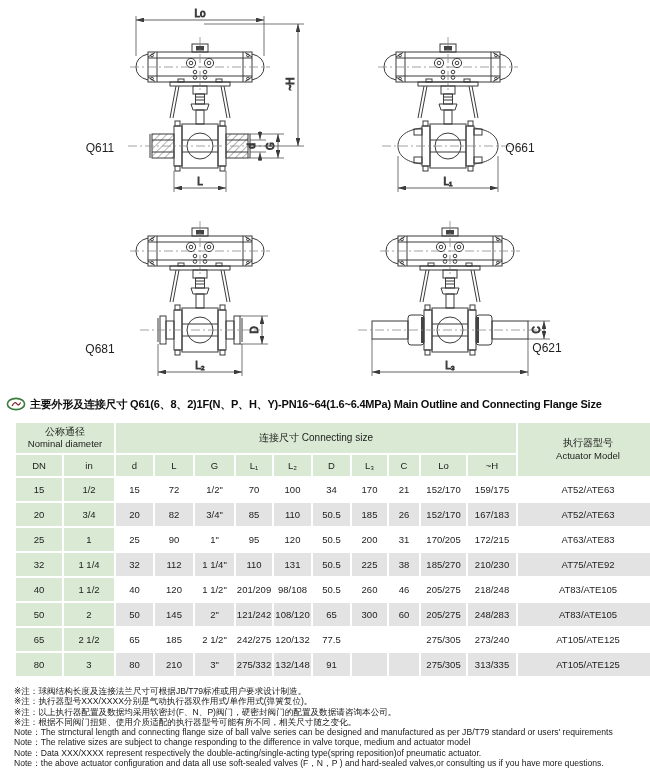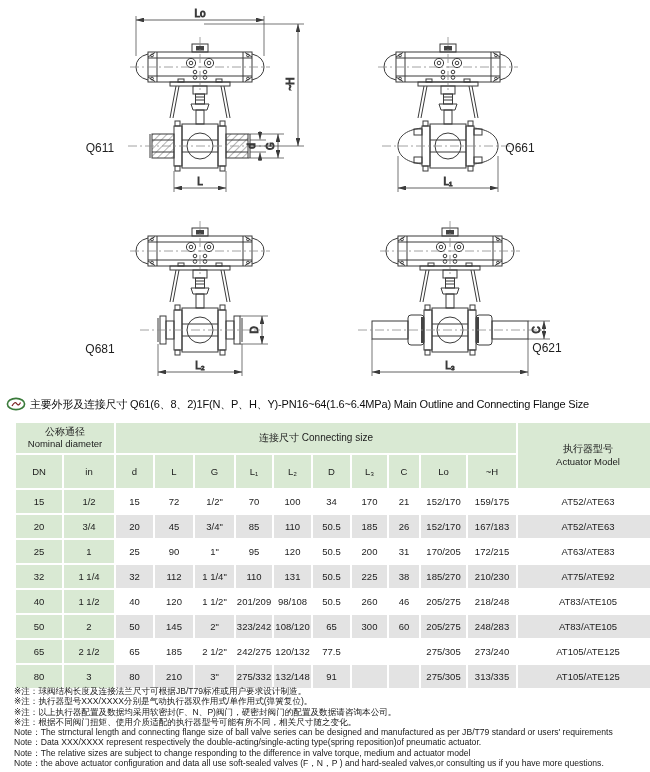--- a/index.html
+++ b/index.html
@@ -11,32 +11,32 @@
   .ln{stroke:#3b3b3b;fill:none;stroke-width:1;}
   .cl{stroke:#8a8a8a;stroke-width:0.8;stroke-dasharray:9 3 2 3;fill:none;}
   .dim{stroke:#3b3b3b;stroke-width:0.8;fill:none;}
   .ext{stroke:#3b3b3b;stroke-width:0.7;fill:none;}
   .dimtxt{font:10px "Liberation Sans",sans-serif;fill:#1e1e1e;}
   .modeltxt{font:12px "Liberation Sans",sans-serif;fill:#1e1e1e;}
   #title-bar{
     position:absolute;left:6px;top:395px;width:642px;height:18px;
     display:flex;align-items:center;gap:4px;
   }
-  #title-bar .ttl{font-size:11px;font-weight:normal;color:#0d0d0d;white-space:nowrap;letter-spacing:-0.2px;}
+  #title-bar .ttl{font-size:11px;font-weight:bold;color:#0d0d0d;white-space:nowrap;letter-spacing:-0.2px;}
   table.spec{
     position:absolute;left:14px;top:421px;width:618px;
     border-collapse:separate;border-spacing:2px;table-layout:fixed;
   }
   table.spec th,table.spec td{
     text-align:center;vertical-align:middle;padding:0;
     font-size:9.5px;color:#1c1c1c;overflow:hidden;
   }
   table.spec th{background:#d9e9d3;font-weight:normal;line-height:1.25;}
   table.spec tr.h1 th{height:30px;}
-  table.spec tr.h2 th{height:33px;}
+  table.spec tr.h2 th{height:21px;}
   table.spec tbody td{height:23px;}
   td.gcell{background:#d9e9d3;}
   tbody tr:nth-child(odd) td.dcell{background:#ffffff;}
   tbody tr:nth-child(even) td.dcell{background:#e3e3e3;}
   .cnh{font-size:10px;}
   #notes{
     position:absolute;left:14px;top:686px;width:628px;
     font-size:8.6px;line-height:10.3px;color:#191919;
   }
   #notes div{white-space:nowrap;}
@@ -293,21 +293,21 @@
       <td class="dcell">170</td>
       <td class="dcell">21</td>
       <td class="dcell">152/170</td>
       <td class="dcell">159/175</td>
       <td class="dcell">AT52/ATE63</td>
     </tr>
     <tr>
       <td class="gcell">20</td>
       <td class="gcell">3/4</td>
       <td class="dcell">20</td>
-      <td class="dcell">45</td>
+      <td class="dcell">82</td>
       <td class="dcell">3/4"</td>
       <td class="dcell">85</td>
       <td class="dcell">110</td>
       <td class="dcell">50.5</td>
       <td class="dcell">185</td>
       <td class="dcell">26</td>
       <td class="dcell">152/170</td>
       <td class="dcell">167/183</td>
       <td class="dcell">AT52/ATE63</td>
     </tr>
@@ -355,21 +355,21 @@
       <td class="dcell">205/275</td>
       <td class="dcell">218/248</td>
       <td class="dcell">AT83/ATE105</td>
     </tr>
     <tr>
       <td class="gcell">50</td>
       <td class="gcell">2</td>
       <td class="dcell">50</td>
       <td class="dcell">145</td>
       <td class="dcell">2"</td>
-      <td class="dcell">323/242</td>
+      <td class="dcell">121/242</td>
       <td class="dcell">108/120</td>
       <td class="dcell">65</td>
       <td class="dcell">300</td>
       <td class="dcell">60</td>
       <td class="dcell">205/275</td>
       <td class="dcell">248/283</td>
       <td class="dcell">AT83/ATE105</td>
     </tr>
     <tr>
       <td class="gcell">65</td>
@@ -403,16 +403,16 @@
     </tr>
   </tbody>
 </table>
 
 <div id="notes">
   <div>※注：球阀结构长度及连接法兰尺寸可根据JB/T79标准或用户要求设计制造。</div>
   <div>※注：执行器型号XXX/XXXX分别是气动执行器双作用式/单作用式(弹簧复位)。</div>
   <div>※注：以上执行器配置及数据均采用软密封(F、N、P)阀门，硬密封阀门的配置及数据请咨询本公司。</div>
   <div>※注：根据不同阀门扭矩、使用介质适配的执行器型号可能有所不同，相关尺寸随之变化。</div>
   <div>Note：The strnctural length and connecting flange size of ball valve series can be designed and manufactured as per JB/T79 standard or users' requirements</div>
+  <div>Note：The relative sizes are subject to change responding to the difference in valve torque, medium and actuator model</div>
   <div>Note：Data XXX/XXXX  represent respectively the double-acting/single-acting type(spring reposition)of pneumatic actuator.</div>
-  <div>Note：The relative sizes are subject to change responding to the difference in valve torque, medium and actuator model</div>
   <div>Note：the above actuator  configuration and data  all use soft-sealed valves (F，N，P ) and  hard-sealed valves,or consulting us if you have more questions.</div>
 </div>
 
 </body></html>

